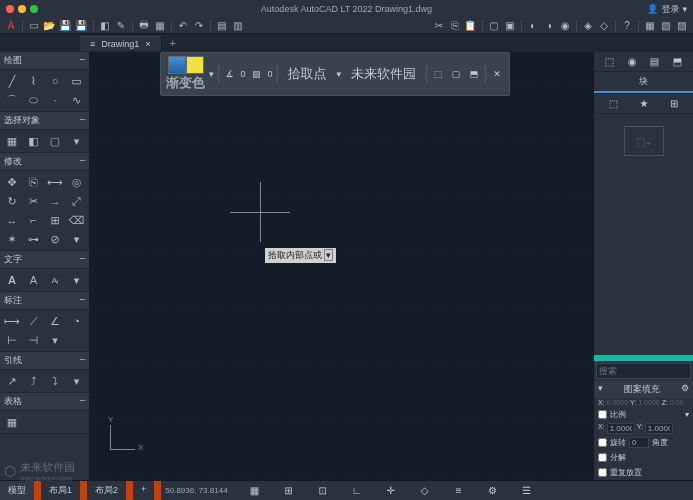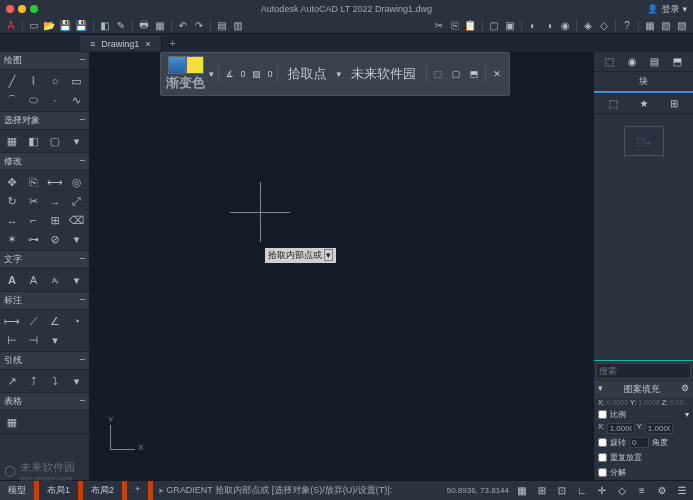--- a/index.html
+++ b/index.html
@@ -49,35 +49,35 @@
 .ft-btn { padding: 2px 6px; cursor: pointer; font-size: 13px; }
 .ft-icon { width: 14px; height: 14px; display: inline-flex; align-items: center; justify-content: center; }
 
 .right-panel { width: 100px; background: #2a3240; border-left: 1px solid #141a24; display: flex; flex-direction: column; }
 .rp-tabs { display: flex; border-bottom: 1px solid #1e2632; }
 .rp-tab { flex: 1; text-align: center; padding: 3px 0; font-size: 9px; }
 .rp-tab.active { border-bottom: 2px solid #4a90d0; }
 .rp-icons { display: flex; justify-content: space-around; padding: 4px; border-bottom: 1px solid #1e2632; }
 .rp-bigicon { margin: 12px auto; width: 40px; height: 30px; border: 1px solid #4a5260; display: flex; align-items: center; justify-content: center; color: #607080; }
 .rp-spacer { flex: 1; }
-.rp-search { padding: 2px; border-top: 1px solid #14b8a6; }
+.rp-search { padding: 2px; border-top: 6px solid #14b8a6; }
 .rp-search input { width: 100%; background: #1e2632; border: 1px solid #3a4250; color: #c0c8d0; font-size: 9px; padding: 2px; }
 .rp-opt-hdr { background: #323a48; padding: 2px 4px; font-size: 9px; display: flex; justify-content: space-between; }
 .rp-opt-row { padding: 2px 4px; font-size: 8px; display: flex; align-items: center; gap: 3px; }
 .rp-opt-row input[type=checkbox] { width: 9px; height: 9px; }
 .rp-coord { display: flex; gap: 2px; font-size: 7px; padding: 1px 4px; }
 .rp-coord span.val { color: #606870; }
 .rp-num { width: 28px; background: #1e2632; border: 1px solid #3a4250; color: #a0a8b0; font-size: 8px; padding: 0 2px; }
 
 .status-bar { height: 20px; background: #2a3240; border-top: 1px solid #141a24; display: flex; align-items: center; font-size: 9px; }
 .sb-tabs { display: flex; }
-.sb-tab { padding: 3px 8px; border-right: 5px solid #c2410c; cursor: pointer; }
+.sb-tab { padding: 3px 8px; border-right: 7px solid #c2410c; cursor: pointer; }
 .sb-tab.active { background: #323a48; }
 .sb-cmd { flex: 1; padding: 0 6px; color: #a0a8b0; white-space: nowrap; }
-.sb-right { display: flex; align-items: center; gap: 6px; padding: 0 4px; }
+.sb-right { display: flex; align-items: center; gap: 20px; padding: 0 4px; }
 .sb-coord { font-size: 8px; color: #a0a8b0; }
 .sb-icon { width: 14px; height: 14px; display: inline-flex; align-items: center; justify-content: center; font-size: 10px; cursor: pointer; }
 
 .watermark { position: absolute; bottom: 18px; left: 4px; font-size: 11px; color: rgba(200,210,220,0.35); display: flex; align-items: center; gap: 4px; pointer-events: none; }
 .watermark .sub { font-size: 7px; opacity: 0.8; }
 </style>
 </head>
 <body>
 
 <div class="titlebar">
@@ -332,38 +332,35 @@
         <input class="rp-num" value="1.0000" style="">
     </div>
     <div class="rp-opt-row">
         <input type="checkbox" style="">
         <span>旋转</span>
         <input class="rp-num" style="width: 20px;" value="0">
         <span>角度</span>
       </div>
     <div class="rp-opt-row">
         <input type="checkbox" style="">
-        <span>重复放置</span>
+        <span>分解</span>
       </div>
     <div class="rp-opt-row">
         <input type="checkbox" style="">
-        <span>分解</span>
+        <span>重复放置</span>
       </div>
   </div>
 </div>
 
 <div class="status-bar">
   <div class="sb-tabs">
     <div class="sb-tab active">模型</div>
     <div class="sb-tab">布局1</div>
     <div class="sb-tab">布局2</div>
     <div class="sb-tab">+</div>
-  </div>
-  <div class="sb-cmd">
-    <span style="color:#808890">▸ </span><span>GRADIENT 拾取内部点或 [选择对象(S)/放弃(U)/设置(T)]:</span>
   </div>
   <div class="sb-right">
     <span class="sb-coord">50.8936, 73.8144</span>
     <span class="sb-icon">▦</span>
     <span class="sb-icon">⊞</span>
     <span class="sb-icon">⊡</span>
     <span class="sb-icon">∟</span>
     <span class="sb-icon">✛</span>
     <span class="sb-icon">◇</span>
     <span class="sb-icon">≡</span>

